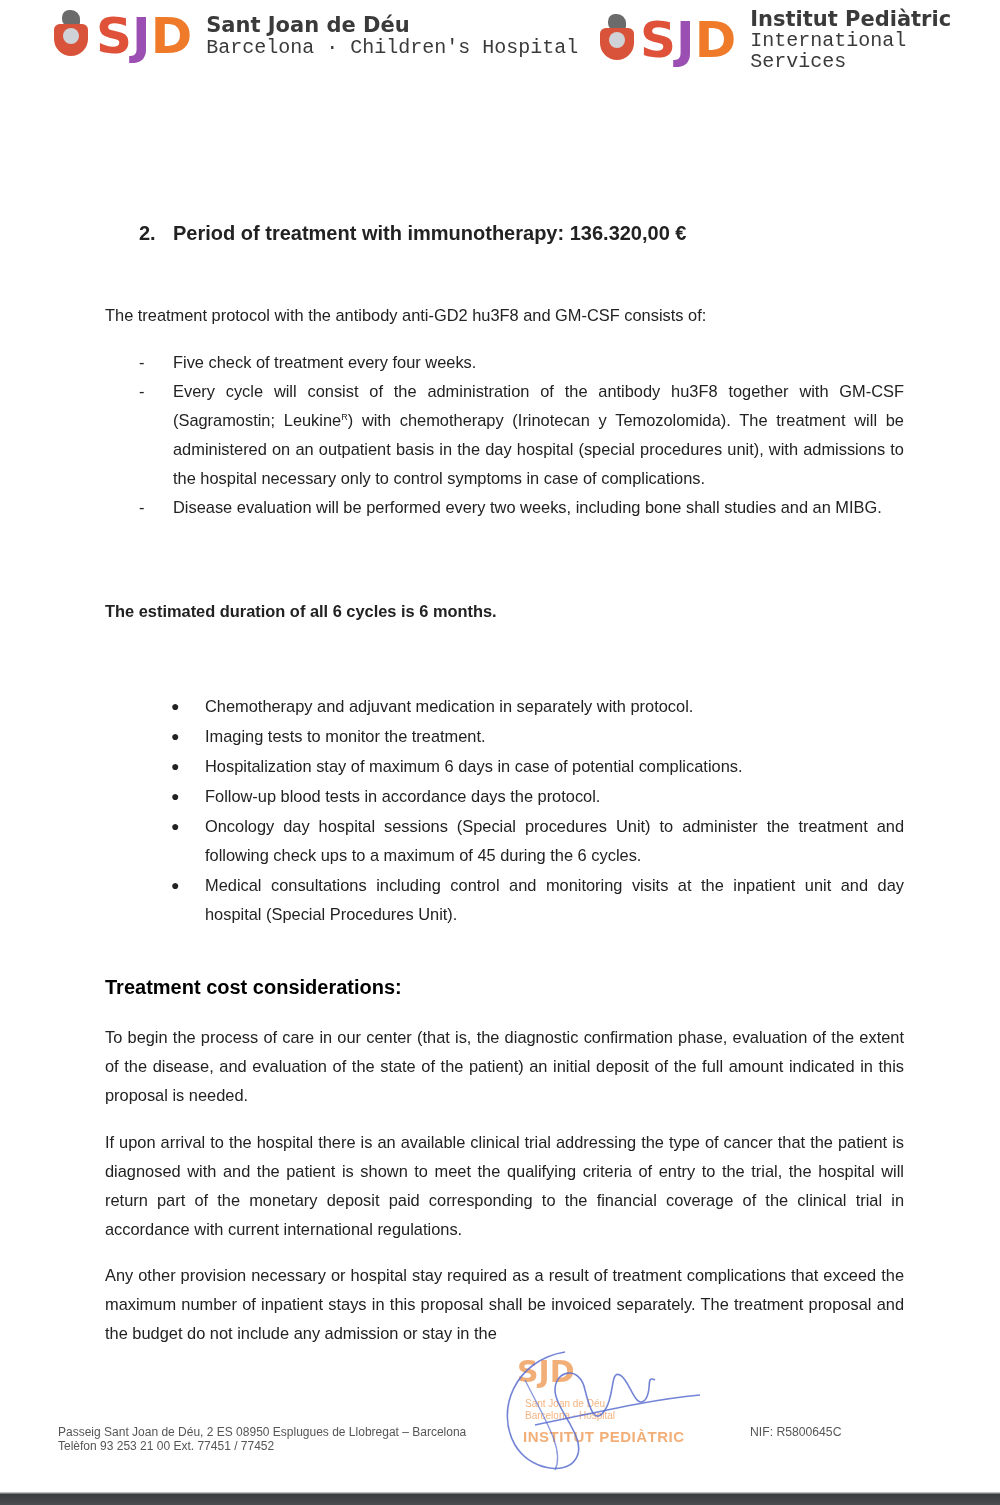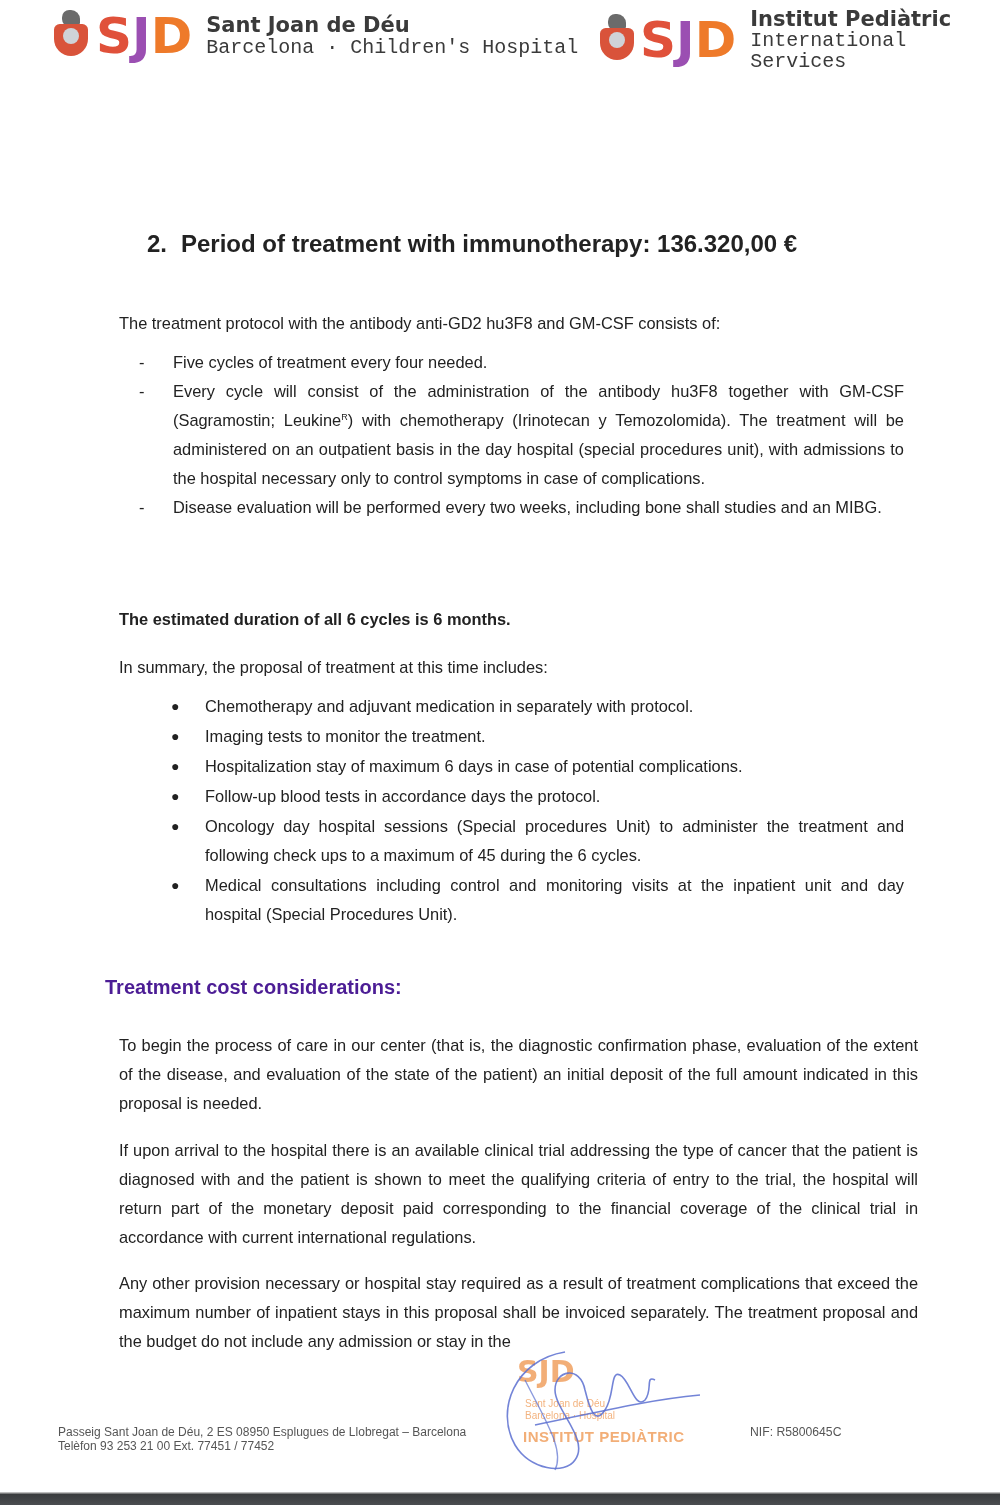--- a/index.html
+++ b/index.html
@@ -21,31 +21,31 @@
   .emblem .cup:after { content: ""; position: absolute; left: 9px; top: 4px; width: 16px; height: 16px; background: #cfd3d8; border-radius: 50%; }
   .sjd { font-family: "DejaVu Sans", sans-serif; font-weight: bold; font-size: 50px; letter-spacing: 0px; line-height: 1; }
   .sjd .s { color: #e0513a; }
   .sjd .j { color: #9b4fb2; }
   .sjd .d { color: #ee7a2a; }
   .logo-text { margin-left: 14px; line-height: 1.05; }
   .logo-text .t1 { font-family: "DejaVu Sans", sans-serif; font-weight: bold; font-size: 21px; color: #3a3a3a; }
   .logo-text .t2 { font-family: Liberation Mono, monospace; font-size: 20px; color: #3a3a3a; }
 
   
-  .h2 { position: absolute; left: 139px; top: 230px; font-weight: bold; font-size: 24px; color: #222; margin-left: 8px; }
+  .h2 { position: absolute; left: 139px; top: 222px; font-weight: bold; font-size: 20px; color: #222; }
   .h2 .num { display: inline-block; width: 34px; }
-  .p { position: absolute; left: 119px; width: 799px; font-size: 16.4px; line-height: 29px; text-align: justify; color: #222; margin-top: 8px; }
+  .p { position: absolute; left: 105px; width: 799px; font-size: 16.4px; line-height: 29px; text-align: justify; color: #222; }
   .bold { font-weight: bold; }
   .dash-list { position: absolute; left: 105px; top: 348px; width: 799px; margin: 0; padding: 0; list-style: none; }
   .dash-list li { position: relative; padding-left: 68px; font-size: 16.4px; line-height: 29px; text-align: justify; color: #222; }
   .dash-list li .mark { position: absolute; left: 34px; top: 0; }
   .bullet-list { position: absolute; left: 105px; top: 692px; width: 799px; margin: 0; padding: 0; list-style: none; }
   .bullet-list li { position: relative; padding-left: 100px; font-size: 16.4px; line-height: 29px; text-align: justify; color: #222; margin-bottom: 1px; }
   .bullet-list li .mark { position: absolute; left: 66px; top: 0; font-size: 14px; }
-  .h3 { position: absolute; left: 105px; top: 976px; font-weight: bold; font-size: 20px; color: #4c1d95; }
+  .h3 { position: absolute; left: 105px; top: 976px; font-weight: bold; font-size: 20px; color: #000000; }
   sup { font-size: 9px; line-height: 0; }
 
   
   .footer-addr { position: absolute; left: 58px; top: 1425px; font-size: 12px; line-height: 14px; color: #555; }
   .footer-nif { position: absolute; left: 750px; top: 1425px; font-size: 12.2px; color: #555; text-align: right; }
   .stamp { position: absolute; left: 495px; top: 1350px; width: 220px; height: 125px; }
   .stamp .st-sjd { position: absolute; left: 22px; top: 4px; font-family: "DejaVu Sans", sans-serif; font-weight: bold; font-size: 30px; color: #f0a060; opacity: .85; }
   .stamp .st-small { position: absolute; left: 30px; top: 48px; font-size: 10px; color: #f0a060; opacity: .8; line-height: 12px; }
   .stamp .st-inst { position: absolute; left: 28px; top: 78px; font-weight: bold; font-size: 15px; color: #f0a060; opacity: .85; letter-spacing: .5px; }
   .stamp svg { position: absolute; left: 0; top: 0; }
@@ -83,27 +83,26 @@
     </div>
   </div>
 
   <div class="h2">
     <span class="num">2.</span><span>Period of treatment with immunotherapy: 136.320,00 €</span>
   </div>
 
   <div class="p" style="top:301px">The treatment protocol with the antibody anti-GD2 hu3F8 and GM-CSF consists of:</div>
 
   <ul class="dash-list">
-    <li><span class="mark">-</span><span>Five cycles of treatment every four needed.</span></li>
+    <li><span class="mark">-</span><span>Five check of treatment every four weeks.</span></li>
     <li><span class="mark">-</span><span>Every cycle will consist of the administration of the antibody hu3F8 together with GM-CSF (Sagramostin; Leukine</span><sup>R</sup><span>) with chemotherapy (Irinotecan y Temozolomida). The treatment will be administered on an outpatient basis in the day hospital (special procedures unit), with admissions to the hospital necessary only to control symptoms in case of complications.</span></li>
     <li><span class="mark">-</span><span>Disease evaluation will be performed every two weeks, including bone shall studies and an MIBG.</span></li>
   </ul>
 
   <div class="p bold" style="top:597px">The estimated duration of all 6 cycles is 6 months.</div>
-  <div class="p" style="top:645px">In summary, the proposal of treatment at this time includes:</div>
 
   <ul class="bullet-list">
     <li><span class="mark">●</span><span>Chemotherapy and adjuvant medication in separately with protocol.</span></li>
     <li><span class="mark">●</span><span>Imaging tests to monitor the treatment.</span></li>
     <li><span class="mark">●</span><span>Hospitalization stay of maximum 6 days in case of potential complications.</span></li>
     <li><span class="mark">●</span><span>Follow-up blood tests in accordance days the protocol.</span></li>
     <li><span class="mark">●</span><span>Oncology day hospital sessions (Special procedures Unit) to administer the treatment and following check ups to a maximum of 45 during the 6 cycles.</span></li>
     <li><span class="mark">●</span><span>Medical consultations including control and monitoring visits at the inpatient unit and day hospital (Special Procedures Unit).</span></li>
   </ul>
 

